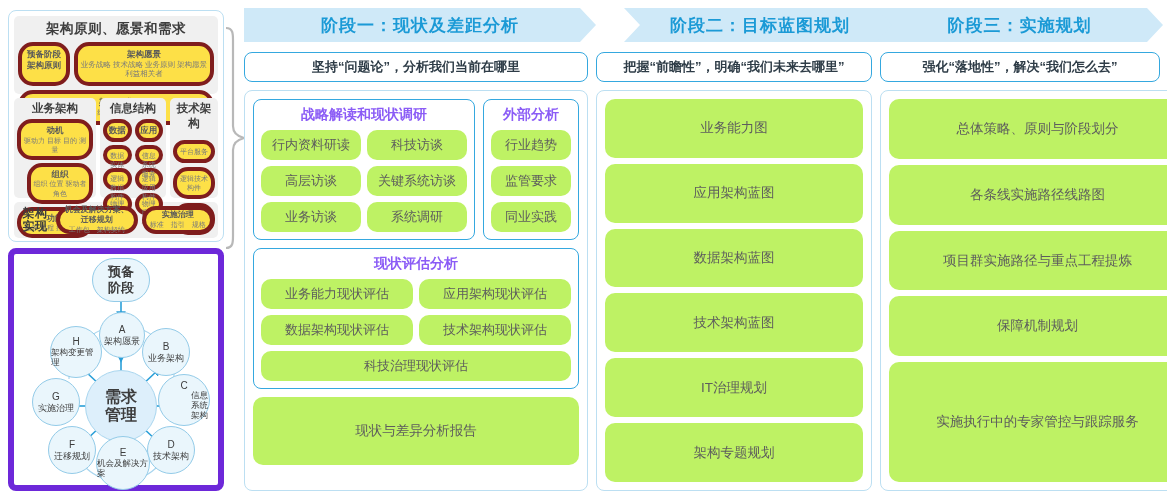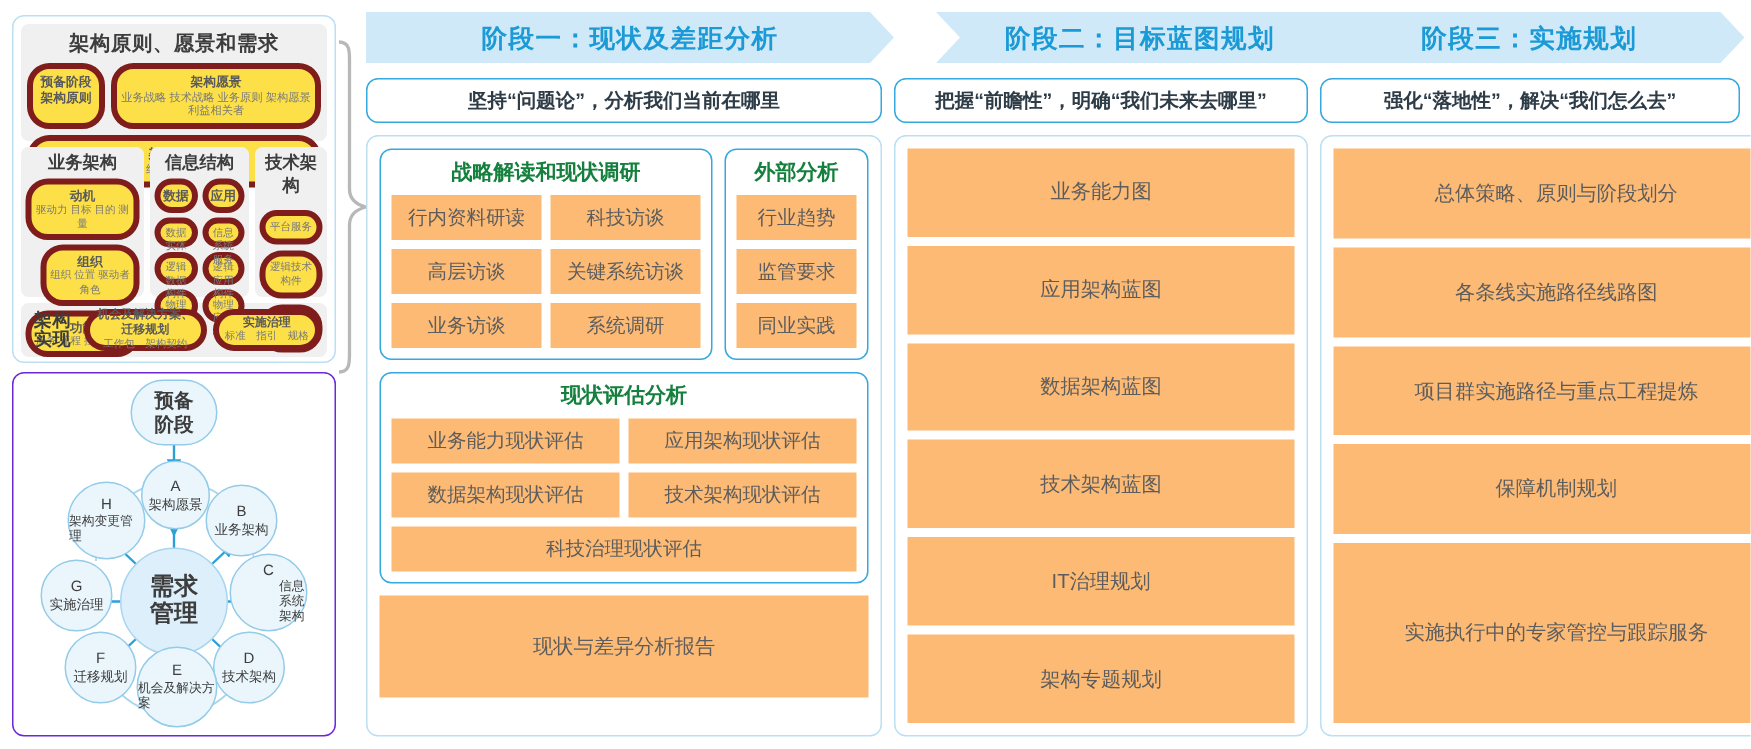--- a/index.html
+++ b/index.html
@@ -4,21 +4,21 @@
 <style>
   html,body{margin:0;padding:0;background:#fff;}
   body{width:1167px;height:499px;overflow:hidden;
        font-family:"Liberation Sans","DejaVu Sans",sans-serif;}
   .stage{position:relative;width:1167px;height:499px;}
 
   
   .left-panel{position:absolute;left:8px;top:10px;width:216px;height:232px;
     border:1px solid #bcdff2;border-radius:8px;background:#fff;box-sizing:border-box;padding:5px;}
   .left-panel2{position:absolute;left:8px;top:248px;width:216px;height:243px;
-    border:1px solid #6d28d9;border-radius:8px;background:#fff;box-sizing:border-box;}
+    border:6px solid #6d28d9;border-radius:8px;background:#fff;box-sizing:border-box;}
 
   .gbox{background:#f0f0f0;border-radius:5px;box-sizing:border-box;}
   .gbox-o{background:#fde047;border:4px solid #7f1d1d;border-radius:15px;box-sizing:border-box;}
 
   .l-title{font-weight:bold;font-size:13.5px;color:#3d3d3d;text-align:center;letter-spacing:.5px;}
   .l-sub{font-weight:bold;font-size:8.5px;color:#5a5a5a;text-align:center;line-height:1.25;}
   .l-tiny{font-size:7px;color:#7a7a7a;text-align:center;line-height:1.3;}
   .l-head{font-weight:bold;font-size:11.5px;color:#3d3d3d;text-align:center;}
 
   .sec1{padding:4px 4px 5px;}
@@ -45,22 +45,22 @@
   
   .ppill{position:absolute;top:52px;height:30px;border:1.4px solid #35a8df;border-radius:8px;
          background:#fff;display:flex;align-items:center;justify-content:center;
          font-weight:bold;font-size:13px;color:#2e3c47;box-sizing:border-box;}
 
   
   .pbody{position:absolute;top:90px;bottom:8px;border:1px solid #bcdff2;border-radius:8px;
          background:#fff;box-sizing:border-box;padding:8px;}
 
   .card{border:1.4px solid #35a8df;border-radius:8px;box-sizing:border-box;padding:6px 7px 7px;background:#fff;}
-  .card-title{font-weight:bold;font-size:14px;color:#15803d;text-align:center;margin-bottom:6px;}
-  .chip{background:#fdba74;border-radius:0;color:#5d5d5d;font-size:13px;
+  .card-title{font-weight:bold;font-size:14px;color:#8b5cf6;text-align:center;margin-bottom:6px;}
+  .chip{background:#bef264;border-radius:10px;color:#5d5d5d;font-size:13px;
         display:flex;align-items:center;justify-content:center;text-align:center;box-sizing:border-box;}
 
   .grid2{display:flex;flex-wrap:wrap;gap:6px;}
   .grid2 .chip{height:30px;}
 
   .stack{display:flex;flex-direction:column;gap:6px;height:100%;}
   .stack .chip{flex:1;font-size:13.5px;}
 </style>
 </head>
 <body>

